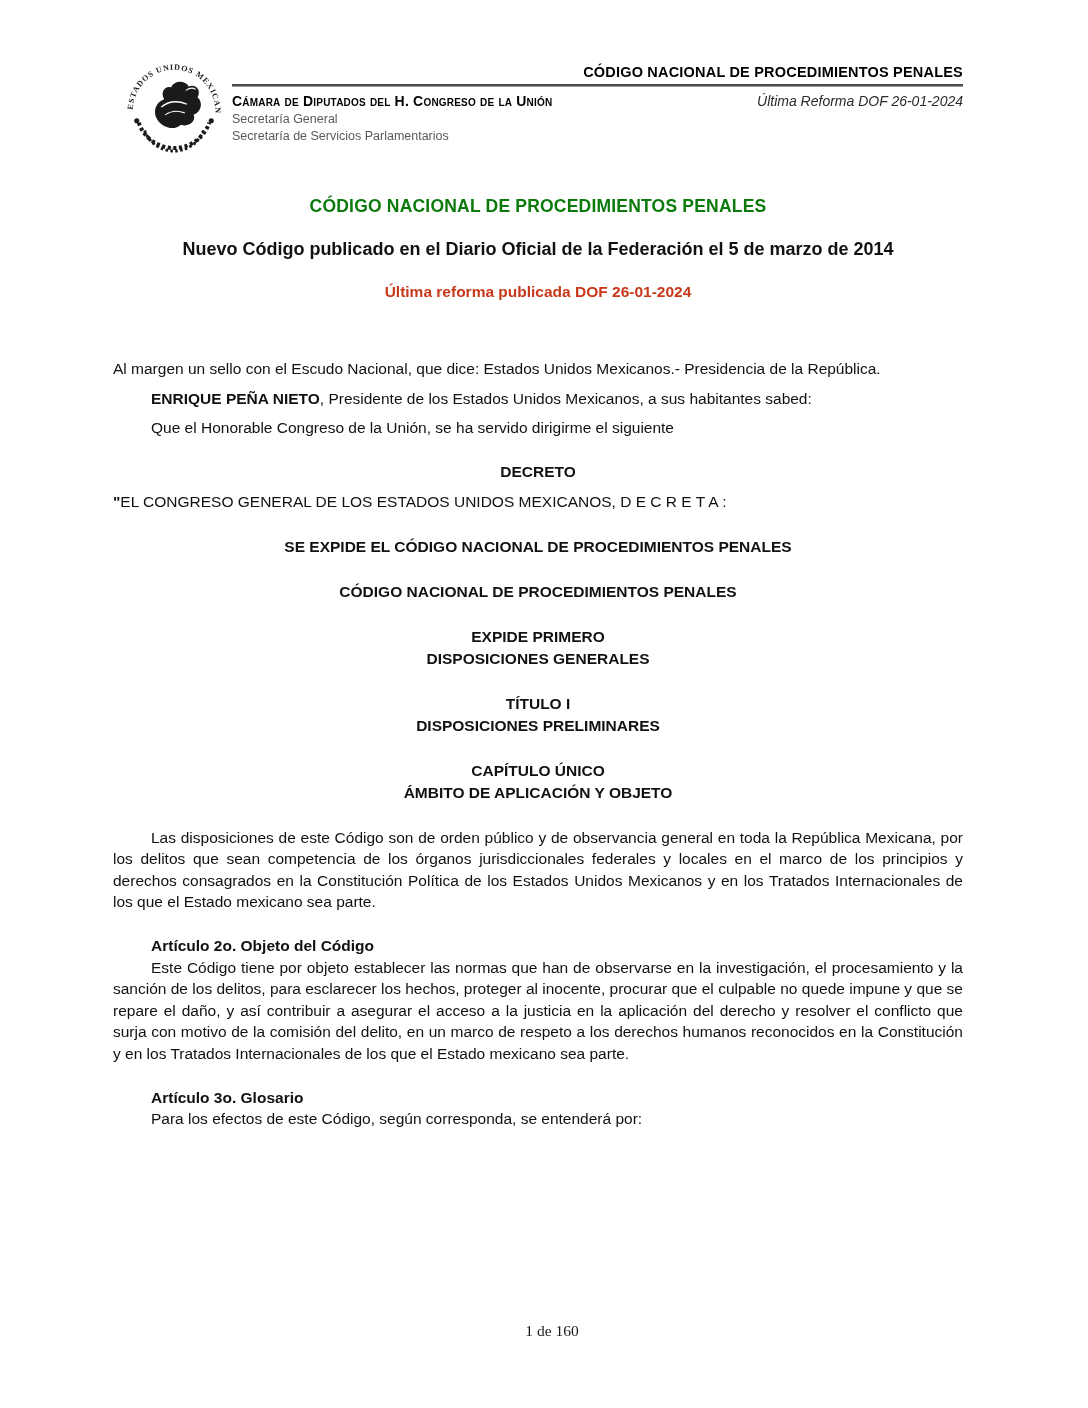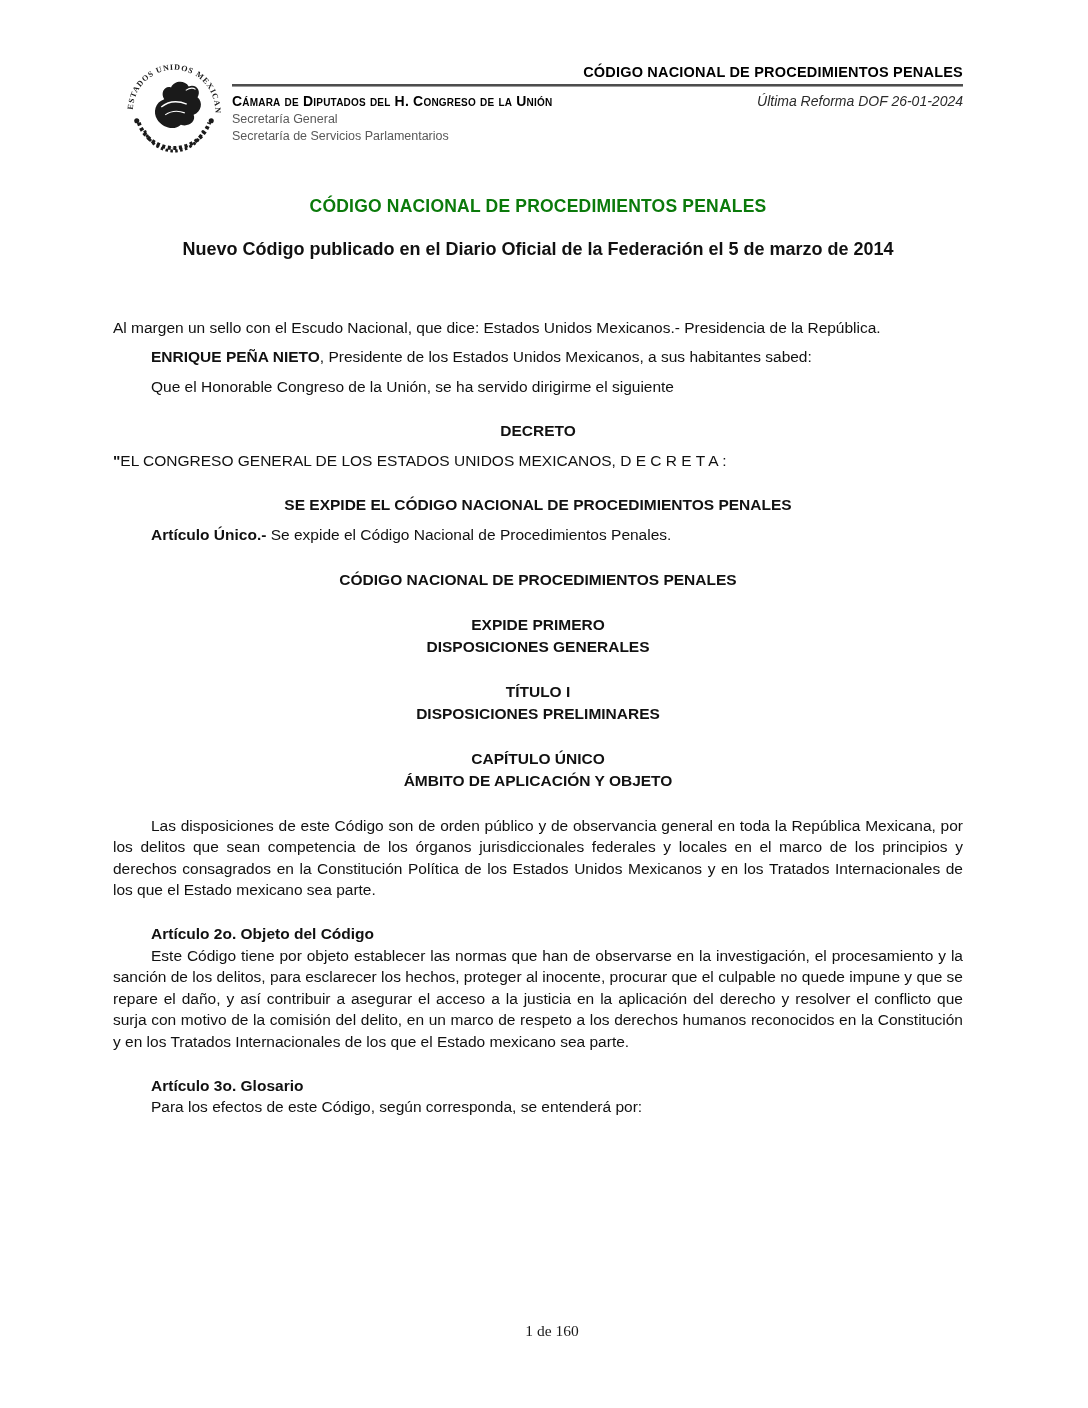--- a/index.html
+++ b/index.html
@@ -97,34 +97,34 @@
       <div class="secretariat">Secretaría de Servicios Parlamentarios</div>
     </div>
   </div>
 
   <div class="main">
 
     <div class="center doc-title">CÓDIGO NACIONAL DE PROCEDIMIENTOS PENALES</div>
 
     <div class="center pub-note">Nuevo Código publicado en el Diario Oficial de la Federación el 5 de marzo de 2014</div>
 
+    <div class="center reform-note">Última reforma publicada DOF 26-01-2024</div>
 
     <p class="p no-indent first-body">Al margen un sello con el Escudo Nacional, que dice: Estados Unidos Mexicanos.- Presidencia de la República.</p>
 
     <p class="p"><b class="inline">ENRIQUE PEÑA NIETO</b><span>, Presidente de los Estados Unidos Mexicanos, a sus habitantes sabed:</span></p>
 
     <p class="p">Que el Honorable Congreso de la Unión, se ha servido dirigirme el siguiente</p>
 
     <div class="center heading-block">DECRETO</div>
 
     <p class="p no-indent"><b class="inline">"</b><span>EL CONGRESO GENERAL DE LOS ESTADOS UNIDOS MEXICANOS, D E C R E T A :</span></p>
 
     <div class="center heading-block">SE EXPIDE EL CÓDIGO NACIONAL DE PROCEDIMIENTOS PENALES</div>
 
-    <p class="p"><b class="inline">Artículo Único.-</b><span> Se expide el Código Nacional de Procedimientos Penales.</span></p>
 
     <div class="center heading-block">CÓDIGO NACIONAL DE PROCEDIMIENTOS PENALES</div>
 
     <div class="center heading-block">
       <div>EXPIDE PRIMERO</div>
       <div>DISPOSICIONES GENERALES</div>
     </div>
 
     <div class="center heading-block">
       <div>TÍTULO I</div>

